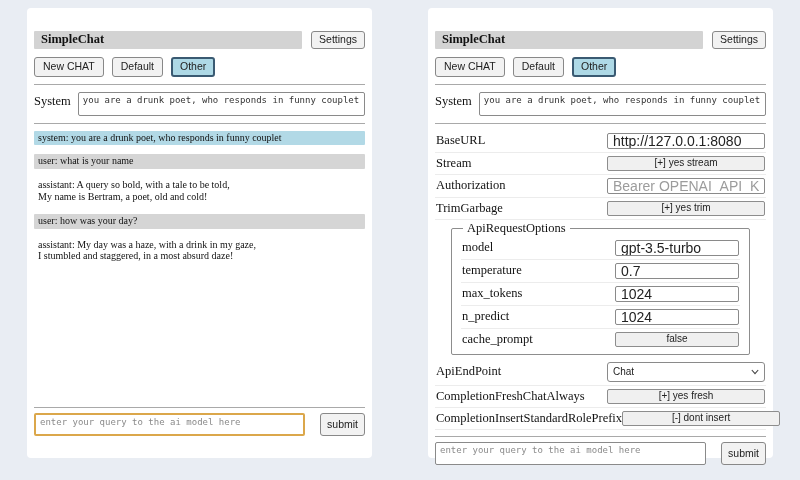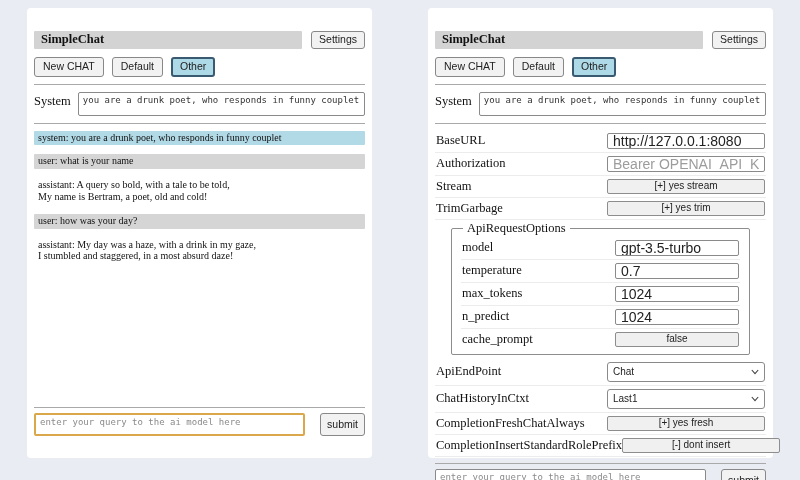--- a/index.html
+++ b/index.html
@@ -174,26 +174,26 @@
     <textarea class="sys-ta" spellcheck="false" style="">you are a drunk poet, who responds in funny couplet</textarea>
   </div>
   <hr class="sep">
 
   <div class="settings">
     <div class="srow">
       <span class="lbl">BaseURL</span>
       <input class="sctl" spellcheck="false" value="http://127.0.0.1:8080" style="">
     </div>
     <div class="srow">
+      <span class="lbl">Stream</span>
+      <button class="sctl">[+] yes stream</button>
+    </div>
+    <div class="srow">
       <span class="lbl">Authorization</span>
       <input class="sctl" spellcheck="false" placeholder="Bearer OPENAI_API_KEY" style="">
-    </div>
-    <div class="srow">
-      <span class="lbl">Stream</span>
-      <button class="sctl">[+] yes stream</button>
     </div>
     <div class="srow">
       <span class="lbl">TrimGarbage</span>
       <button class="sctl">[+] yes trim</button>
     </div>
 
     <fieldset class="aro">
       <legend>ApiRequestOptions</legend>
       <div class="srow">
         <span class="lbl">model</span>
@@ -220,29 +220,20 @@
     <div class="srow">
       <span class="lbl">ApiEndPoint</span>
       <div class="sselect sctl">
         <span>Chat</span>
         <svg class="chev" viewBox="0 0 10 7">
             <polyline points="1,1 5,5.5 9,1" fill="none" stroke="#444" stroke-width="1.4"></polyline>
           </svg>
       </div>
     </div>
     <div class="srow">
-      <span class="lbl">ChatHistoryInCtxt</span>
-      <div class="sselect sctl">
-        <span>Last1</span>
-        <svg class="chev" viewBox="0 0 10 7">
-            <polyline points="1,1 5,5.5 9,1" fill="none" stroke="#444" stroke-width="1.4"></polyline>
-          </svg>
-      </div>
-    </div>
-    <div class="srow">
       <span class="lbl">CompletionFreshChatAlways</span>
       <button class="sctl">[+] yes fresh</button>
     </div>
     <div class="srow">
       <span class="lbl">CompletionInsertStandardRolePrefix</span>
       <button class="sctl">[-] dont insert</button>
     </div>
   </div>
 
   <hr class="sep">

